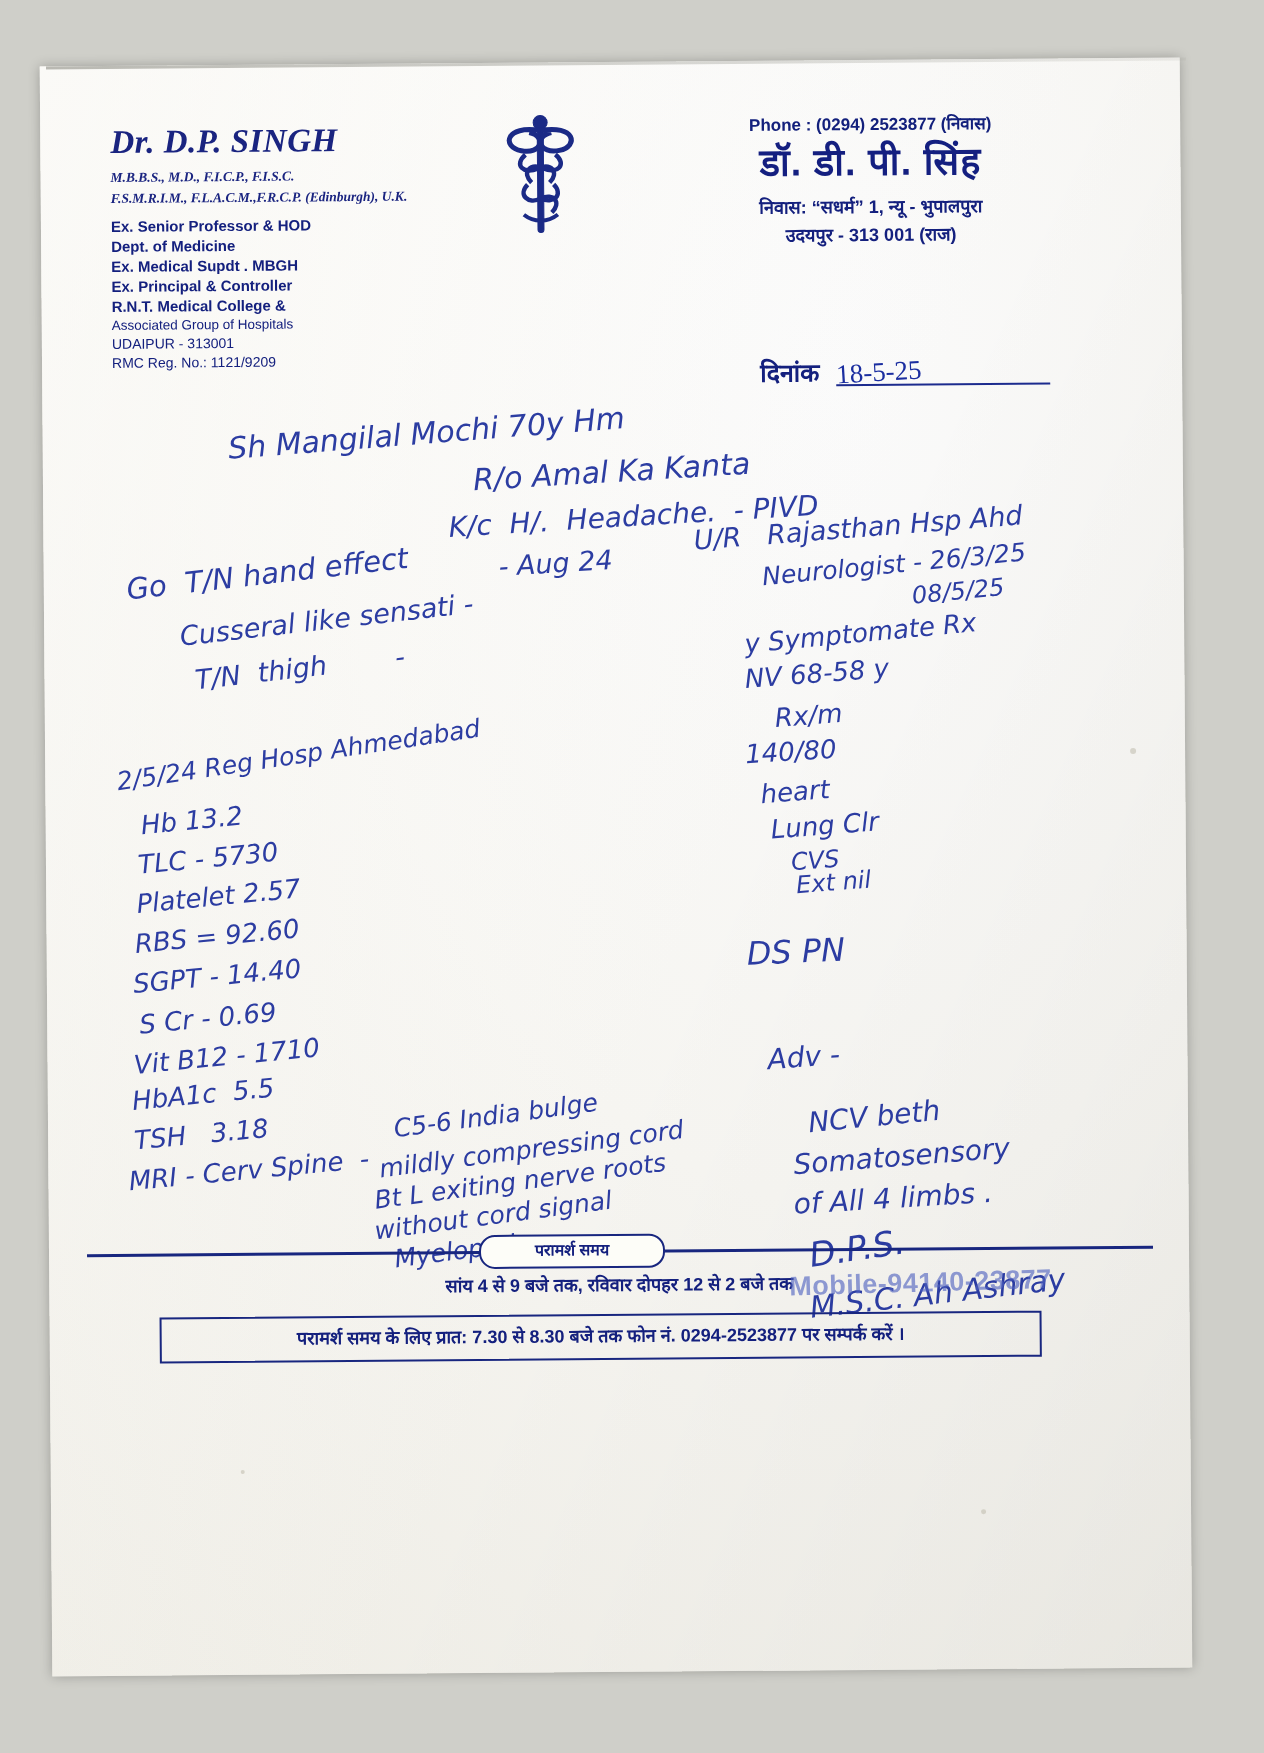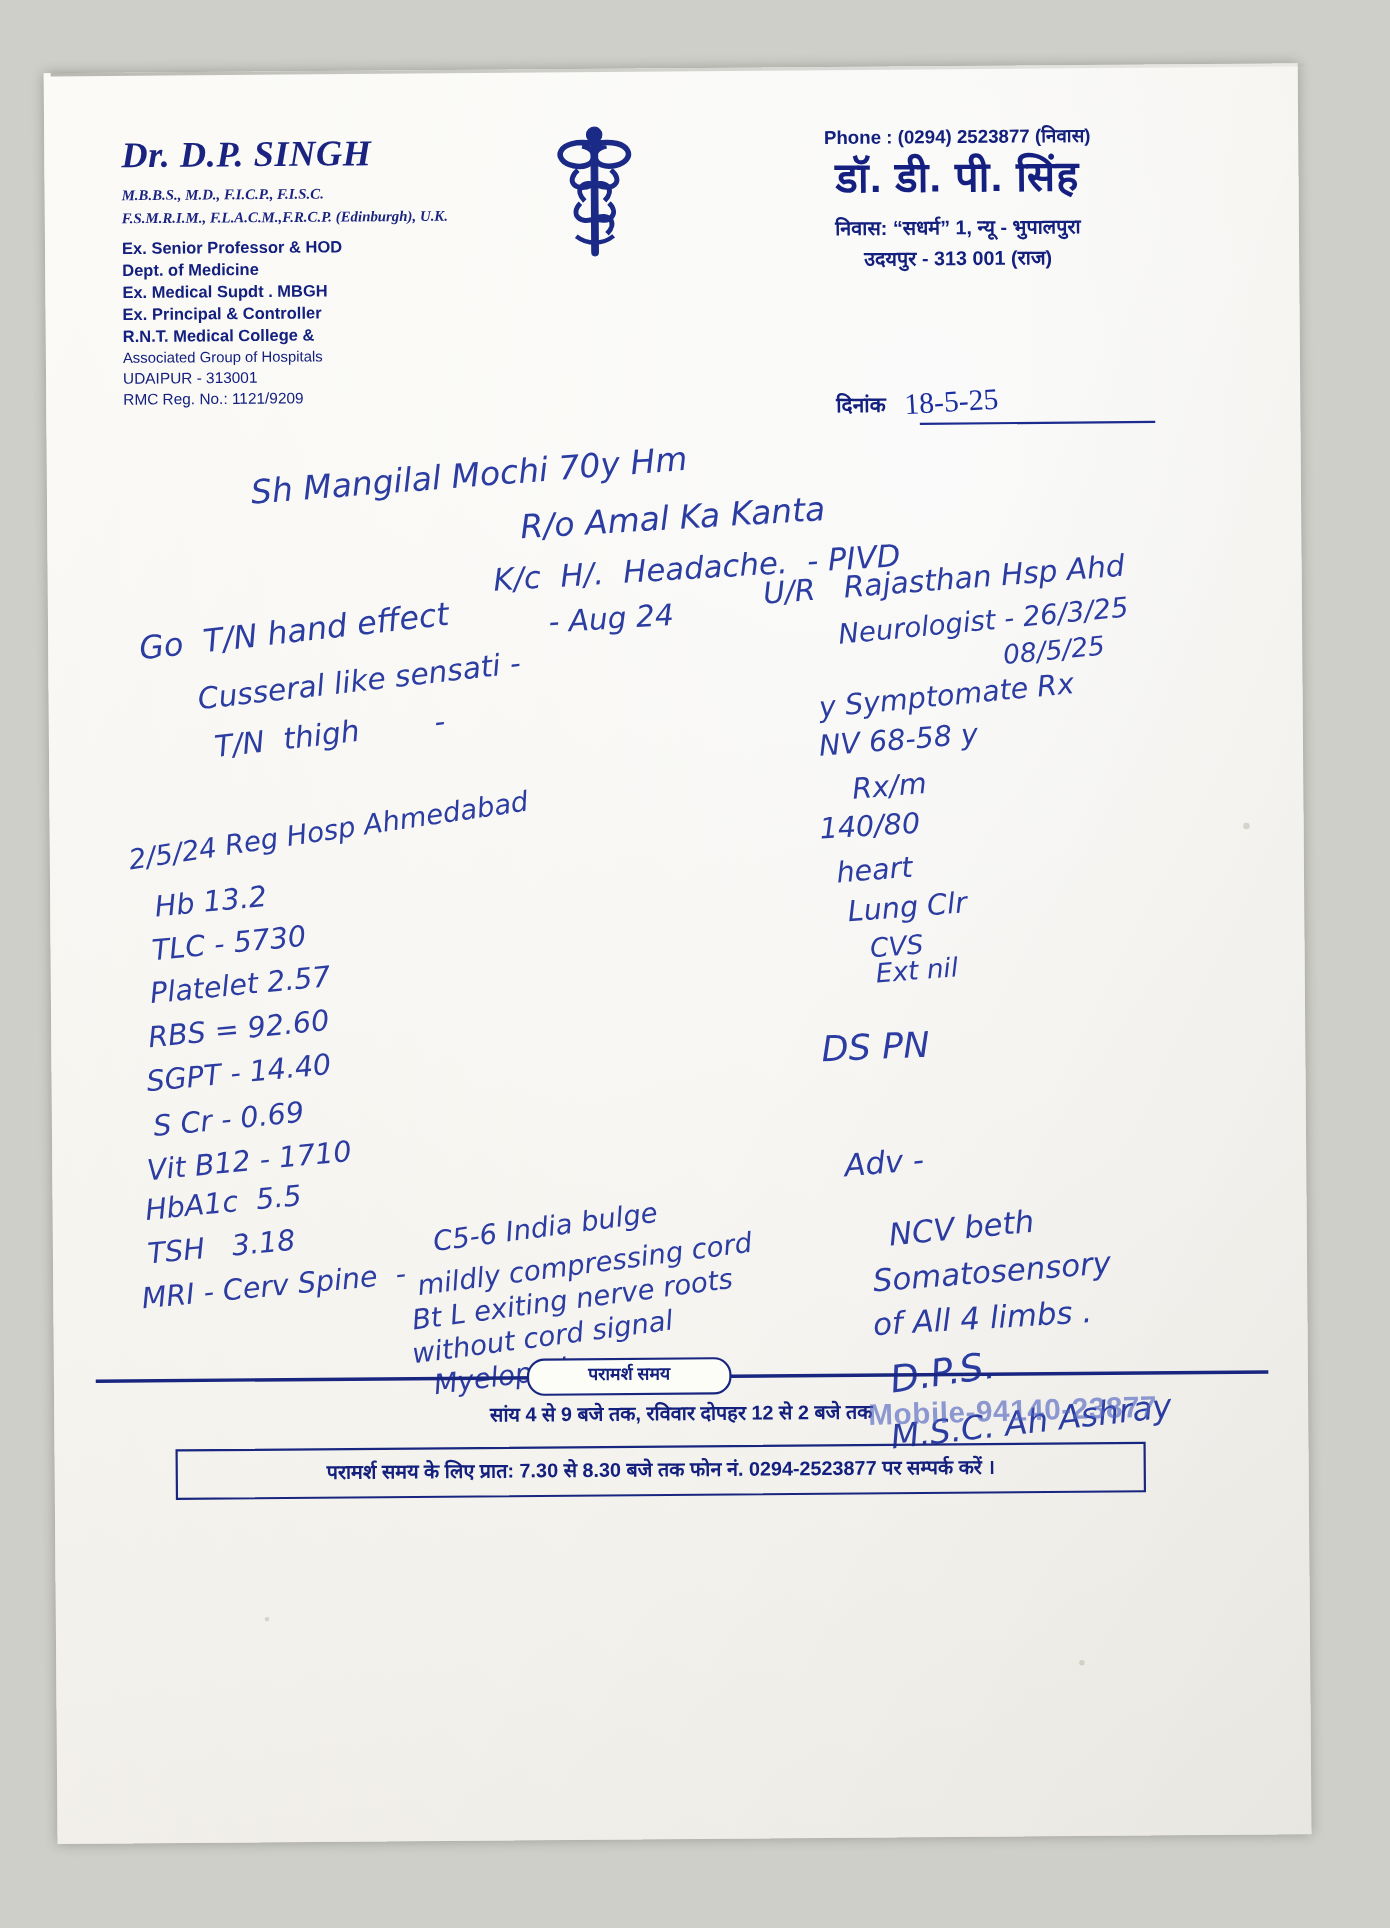--- a/index.html
+++ b/index.html
@@ -140,21 +140,21 @@
   .date-row {
     position: absolute;
     left: 718px;
     top: 282px;
     width: 300px;
     color: #14207e;
   }
   .date-label {
     font-family: "Liberation Sans", sans-serif;
     font-weight: bold;
-    font-size: 19px;
+    font-size: 25px;
     display: inline-block;
     vertical-align: baseline;
     margin-top: 12px;
   }
   .date-value {
     display: inline-block;
     font-family: "Liberation Serif", serif;
     font-size: 27px;
     color: #1b2ea0;
     transform: rotate(-3deg);

